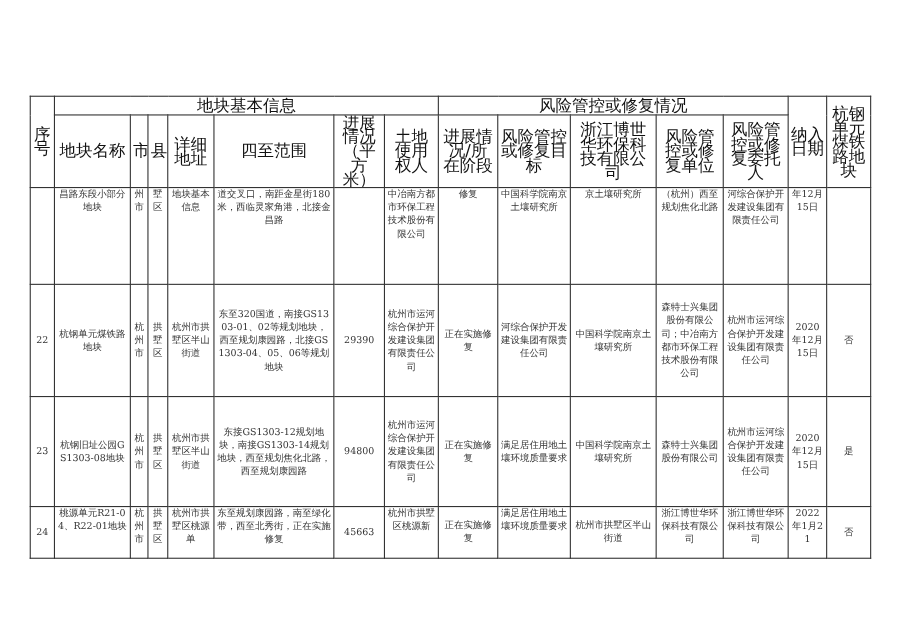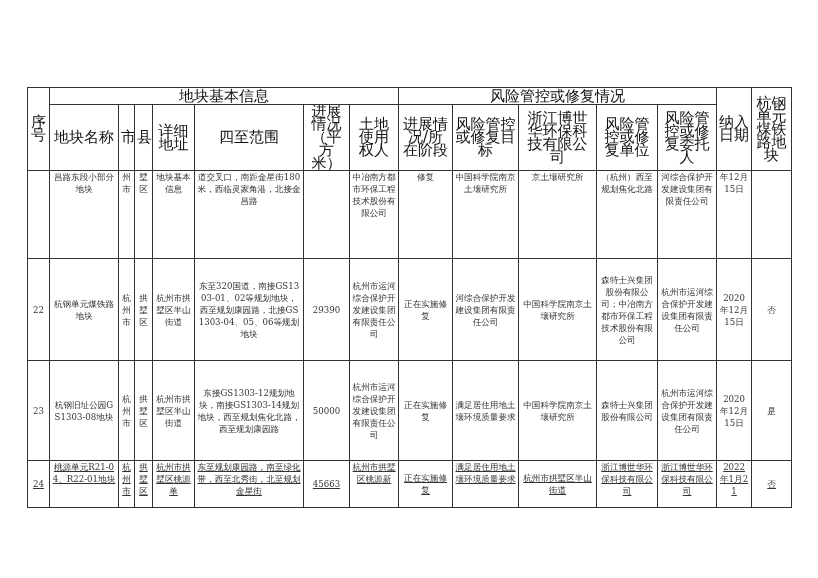--- a/index.html
+++ b/index.html
@@ -13,21 +13,21 @@
   table.doc th { font-family: "DejaVu Sans", "Liberation Sans", sans-serif; font-size: 15px; line-height: 13px; color: #111; }
   table.doc td { color: #333; }
   tr.h1 th { height: 16px; }
   tr.h2 th { height: 46px; }
   tr.r0 td { height: 87px; vertical-align: top; }
   tr.r22 td { height: 101px; }
   tr.r23 td { height: 99px; }
   tr.r24 td { height: 46px; vertical-align: top; }
   td.num { font-size: 9px; }
   td.small { font-size: 8px; line-height: 11px; }
-  .thick-bottom td { border-bottom: 1.5px solid #111; text-decoration: underline; }
+  .thick-bottom td { border-bottom: 1.5px solid #111; }
 </style>
 </head>
 <body>
 
 <table class="doc">
   <colgroup>
     <col style="width:22px">
       <col style="width:69px">
       <col style="width:16px">
       <col style="width:18px">
@@ -101,37 +101,37 @@
       <td>2020年12月15日</td>
       <td>否</td>
     </tr>
     <tr class="r23">
       <td class="num">23</td>
       <td>杭钢旧址公园GS1303-08地块</td>
       <td>杭州市</td>
       <td>拱墅区</td>
       <td>杭州市拱墅区半山街道</td>
       <td>东接GS1303-12规划地块，南接GS1303-14规划地块，西至规划焦化北路，西至规划康园路</td>
-      <td class="num">50000</td>
+      <td class="num">94800</td>
       <td class="small">杭州市运河综合保护开发建设集团有限责任公司</td>
       <td>正在实施修复</td>
       <td>满足居住用地土壤环境质量要求</td>
       <td>中国科学院南京土壤研究所</td>
       <td>森特士兴集团股份有限公司</td>
       <td>杭州市运河综合保护开发建设集团有限责任公司</td>
       <td>2020年12月15日</td>
       <td>是</td>
     </tr>
     <tr class="r24 thick-bottom">
       <td class="num" style="vertical-align:middle">24</td>
       <td>桃源单元R21-04、R22-01地块</td>
       <td>杭州市</td>
       <td>拱墅区</td>
       <td>杭州市拱墅区桃源单</td>
-      <td>东至规划康园路，南至绿化带，西至北秀街，北至规划金星街</td>
+      <td>东至规划康园路，南至绿化带，西至北秀街，正在实施修复</td>
       <td class="num" style="vertical-align:middle">45663</td>
       <td>杭州市拱墅区桃源新</td>
       <td style="vertical-align:middle">正在实施修复</td>
       <td>满足居住用地土壤环境质量要求</td>
       <td style="vertical-align:middle">杭州市拱墅区半山街道</td>
       <td>浙江博世华环保科技有限公司</td>
       <td>浙江博世华环保科技有限公司</td>
       <td>2022年1月21</td>
       <td style="vertical-align:middle">否</td>
     </tr>

